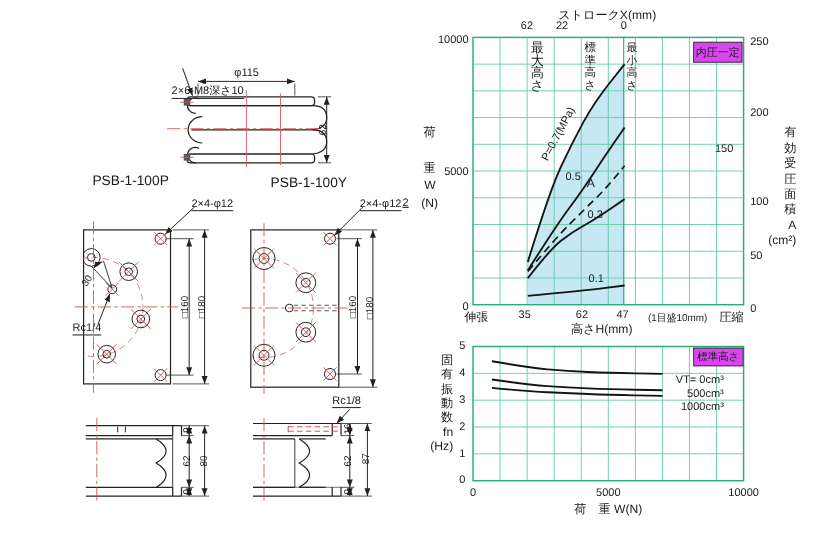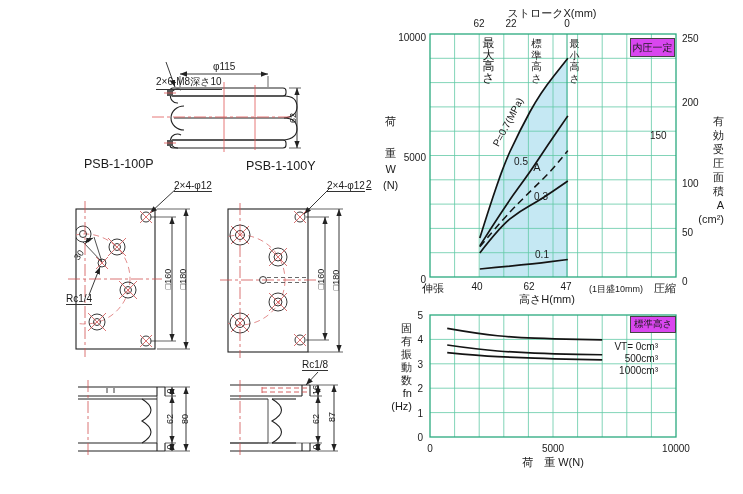--- a/index.html
+++ b/index.html
@@ -343,21 +343,21 @@
 <div class="vstack" style="left:530px;top:38px;font-size:10.5px;line-height:11.5px;">標準高さ</div>
 <div class="vstack" style="left:568px;top:38px;font-size:10px;line-height:11.5px;text-align:center;">最小高さ</div>
 
 <span class="t f10 ctr" style="left:508px;top:122px;transform:translate(-50%,-50%) rotate(-62deg);">P=0.7(MPa)</span>
 <span class="t f10 ctr" style="left:521px;top:161px;">0.5</span>
 <span class="t f11 ctr" style="left:537px;top:167px;">A</span>
 <span class="t f10 ctr" style="left:541px;top:196px;">0.3</span>
 <span class="t f10 ctr" style="left:542px;top:254px;">0.1</span>
 
 <span class="t f11 ctrx" style="left:433px;top:281px;">伸張</span>
-<span class="t f10 ctrx" style="left:477px;top:281px;">40</span>
+<span class="t f10 ctrx" style="left:477px;top:281px;">35</span>
 <span class="t f10 ctrx" style="left:529px;top:281px;">62</span>
 <span class="t f10 ctrx" style="left:566px;top:281px;">47</span>
 <span class="t f9 ctrx" style="left:616px;top:283px;">(1目盛10mm)</span>
 <span class="t f11 ctrx" style="left:665px;top:281px;">圧縮</span>
 <span class="t f11 ctrx" style="left:547px;top:292px;">高さH(mm)</span>
 
 <span class="t f10 rgt" style="left:423px;top:315px;">5</span>
 <span class="t f10 rgt" style="left:423px;top:339px;">4</span>
 <span class="t f10 rgt" style="left:423px;top:364px;">3</span>
 <span class="t f10 rgt" style="left:423px;top:388px;">2</span>

